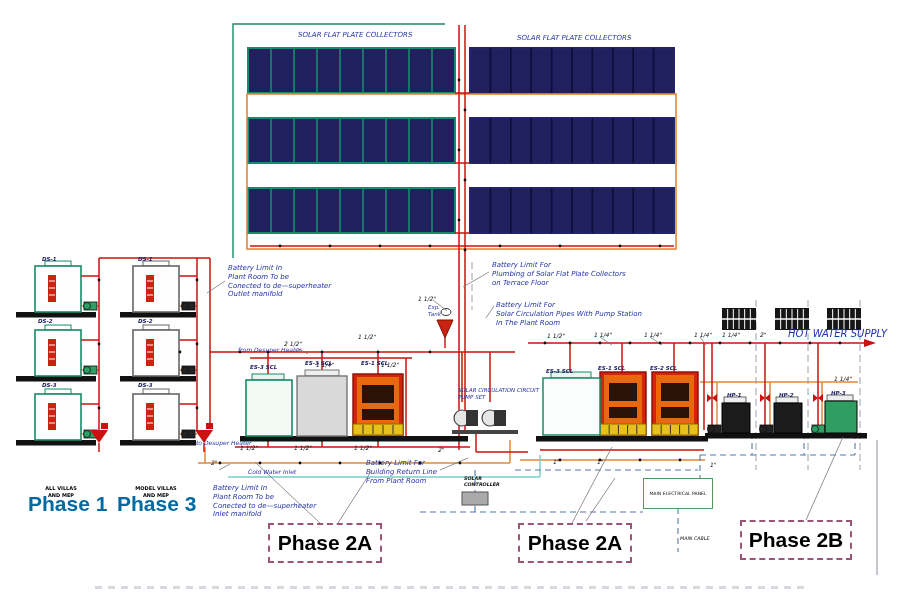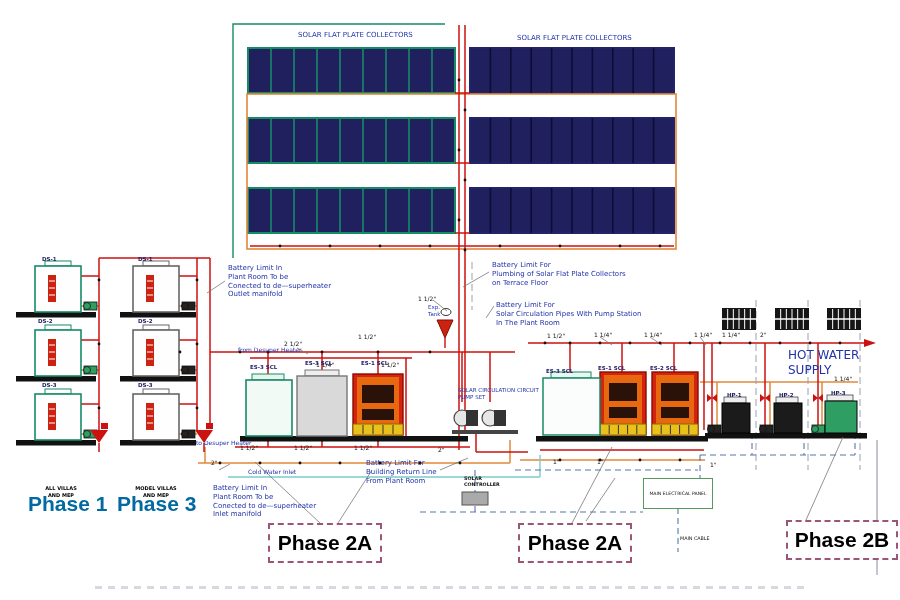--- a/index.html
+++ b/index.html
@@ -1,20 +1,20 @@
 <!DOCTYPE html>
 <html><head>
 <meta charset="utf-8">
 <style>
   html,body{margin:0;padding:0;background:#fff;}
   #stage{position:relative;width:900px;height:600px;background:#ffffff;overflow:hidden;
          font-family:"DejaVu Sans",sans-serif;}
   #dwg{position:absolute;left:0;top:0;}
   .lbl{position:absolute;white-space:pre-line;line-height:1.25;color:#2233aa;
-       font-family:"DejaVu Sans",sans-serif;}
+       font-family:"DejaVu Sans",sans-serif;font-style:italic;}
   .sz{color:#111;}
   .eq{color:#222266;font-weight:600;}
   .blk{color:#111;}
   .phase-big{position:absolute;font:bold 21px "Liberation Sans",sans-serif;color:#0369a1;}
   .phase-cap{position:absolute;font:bold 5px "DejaVu Sans",sans-serif;color:#000;
              white-space:pre-line;text-align:center;line-height:1.3;}
   .phase-box{position:absolute;border:2px dashed #9a5577;display:flex;align-items:center;
              justify-content:center;font:bold 21px "Liberation Sans",sans-serif;color:#000;
              background:#fff;}
   .panel-box{position:absolute;border:1px solid #55985a;background:#fff;display:flex;
@@ -414,21 +414,21 @@
 Plant Room To be
 Conected to de—superheater
 Inlet manifold</span>
       <span class="lbl " style="left: 238px; top: 346px; font-size: 6px;">from Desuper Heater</span>
       <span class="lbl " style="left: 196px; top: 439px; font-size: 6px;">to Desuper Heater</span>
       <span class="lbl " style="left: 248px; top: 468px; font-size: 6px;">Cold Water Inlet</span>
       <span class="lbl " style="left: 428px; top: 304px; font-size: 5.5px;">Exp.
 Tank</span>
       <span class="lbl " style="left: 458px; top: 387px; font-size: 5.5px;">SOLAR CIRCULATION CIRCUIT
 PUMP SET</span>
-      <span class="lbl " style="left: 788px; top: 348px; font-size: 12px;">HOT WATER SUPPLY</span>
+      <span class="lbl " style="left: 788px; top: 328px; font-size: 10px;">HOT WATER SUPPLY</span>
       <span class="lbl " style="left: 298px; top: 31px; font-size: 7px;">SOLAR FLAT PLATE COLLECTORS</span>
       <span class="lbl " style="left: 517px; top: 34px; font-size: 7px;">SOLAR FLAT PLATE COLLECTORS</span>
       <span class="lbl sz" style="left: 418px; top: 295px; font-size: 6px;">1 1/2"</span>
       <span class="lbl sz" style="left: 284px; top: 340px; font-size: 6px;">2 1/2"</span>
       <span class="lbl sz" style="left: 358px; top: 333px; font-size: 6px;">1 1/2"</span>
       <span class="lbl sz" style="left: 316px; top: 361px; font-size: 6px;">1 1/4"</span>
       <span class="lbl sz" style="left: 381px; top: 361px; font-size: 6px;">1 1/2"</span>
       <span class="lbl sz" style="left: 240px; top: 444px; font-size: 6px;">1 1/2"</span>
       <span class="lbl sz" style="left: 211px; top: 459px; font-size: 6px;">2"</span>
       <span class="lbl sz" style="left: 294px; top: 444px; font-size: 6px;">1 1/2"</span>
@@ -463,21 +463,21 @@
 
   <span class="phase-cap" style="left:30px;top:485px;width:62px">ALL VILLAS
 AND MEP</span>
   <span class="phase-cap" style="left:123px;top:485px;width:66px">MODEL VILLAS
 AND MEP</span>
   <span class="phase-big" style="left:28px;top:492px">Phase 1</span>
   <span class="phase-big" style="left:117px;top:492px">Phase 3</span>
 
   <div class="phase-box" style="left:268px;top:523px;width:110px;height:36px">Phase 2A</div>
   <div class="phase-box" style="left:518px;top:523px;width:110px;height:36px">Phase 2A</div>
-  <div class="phase-box" style="left:786px;top:520px;width:108px;height:36px">Phase 2B</div>
+  <div class="phase-box" style="left:740px;top:520px;width:108px;height:36px">Phase 2B</div>
 
   <div class="panel-box" style="left:643px;top:478px;width:68px;height:29px">MAIN ELECTRICAL PANEL</div>
   <span class="lbl blk" style="left:680px;top:536px;font-size:4.8px">MAIN CABLE</span>
   <span class="lbl blk" style="left:464px;top:476px;font-size:4.8px;font-weight:600">SOLAR
 CONTROLLER</span>
 
   <div class="scan-artifact"></div>
 </div>
 
 </body></html>

